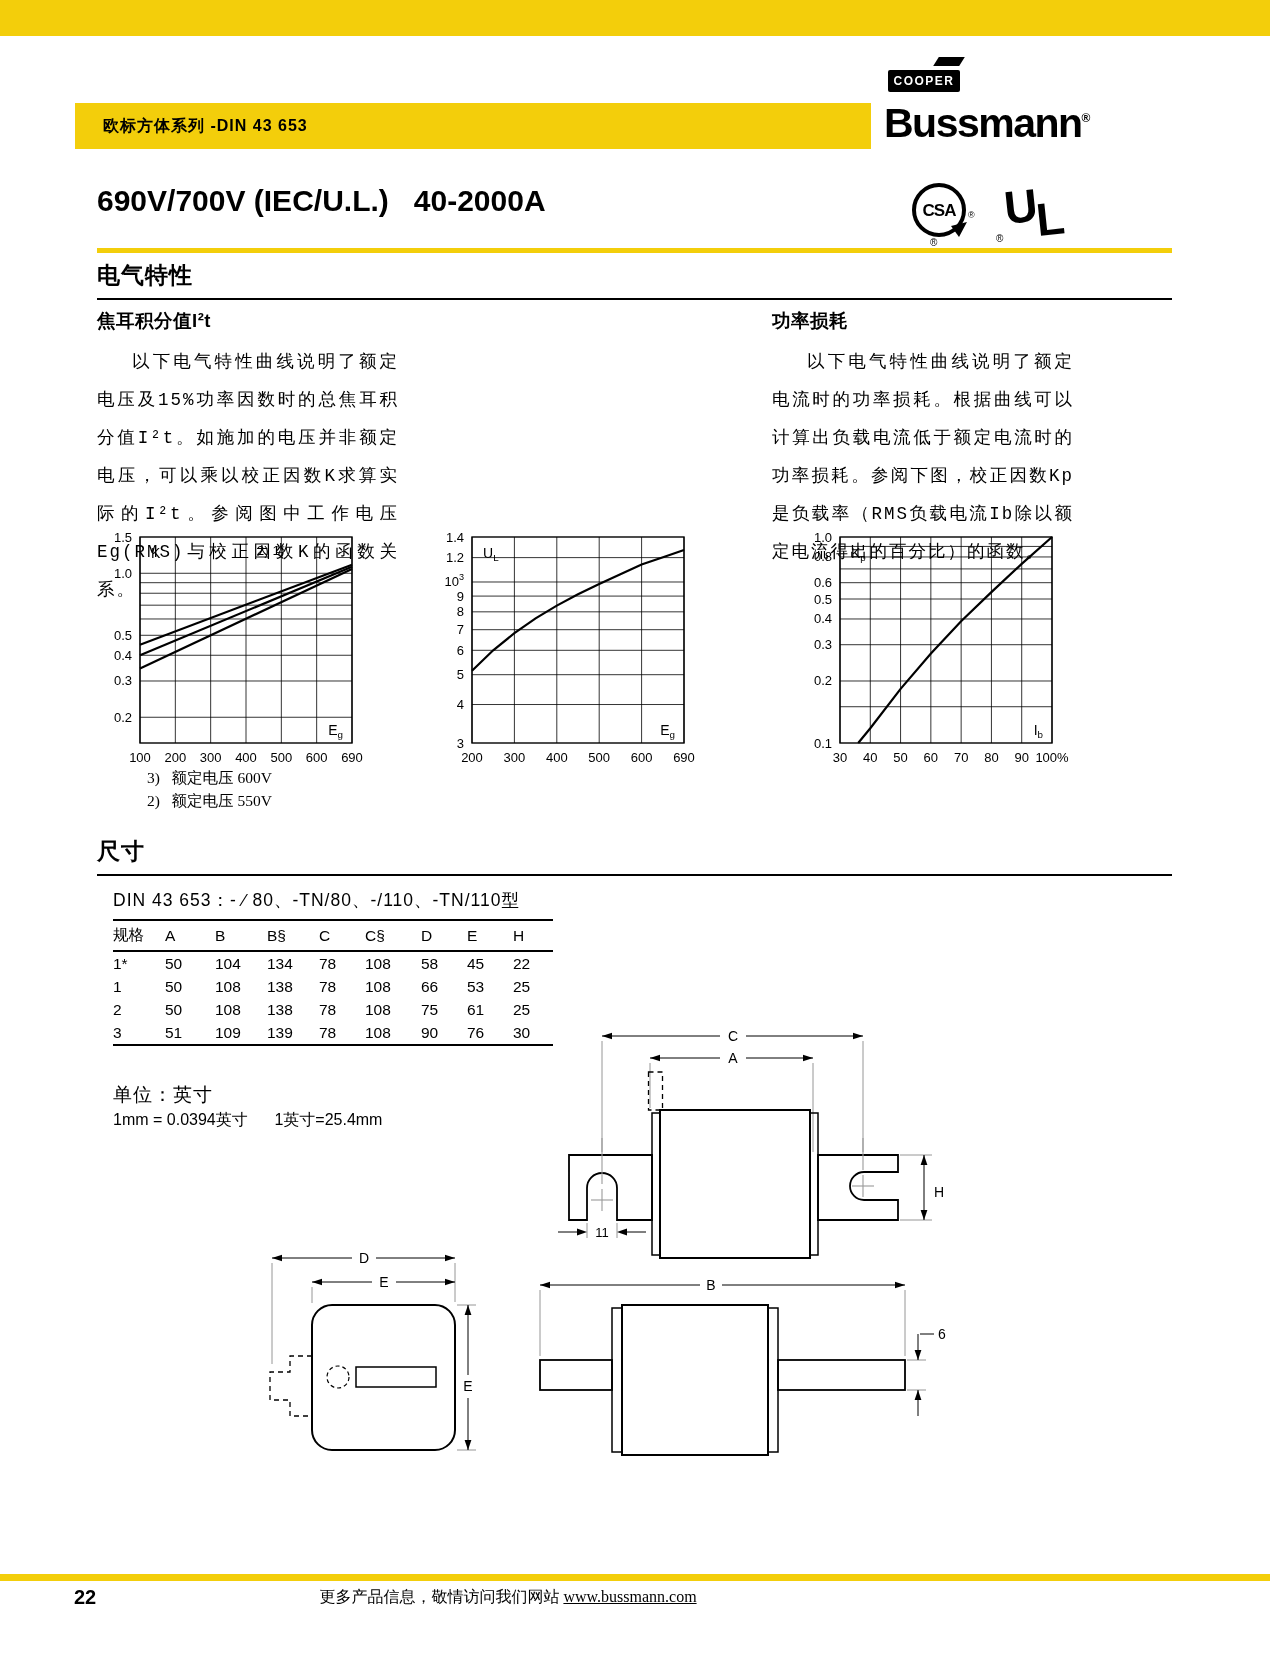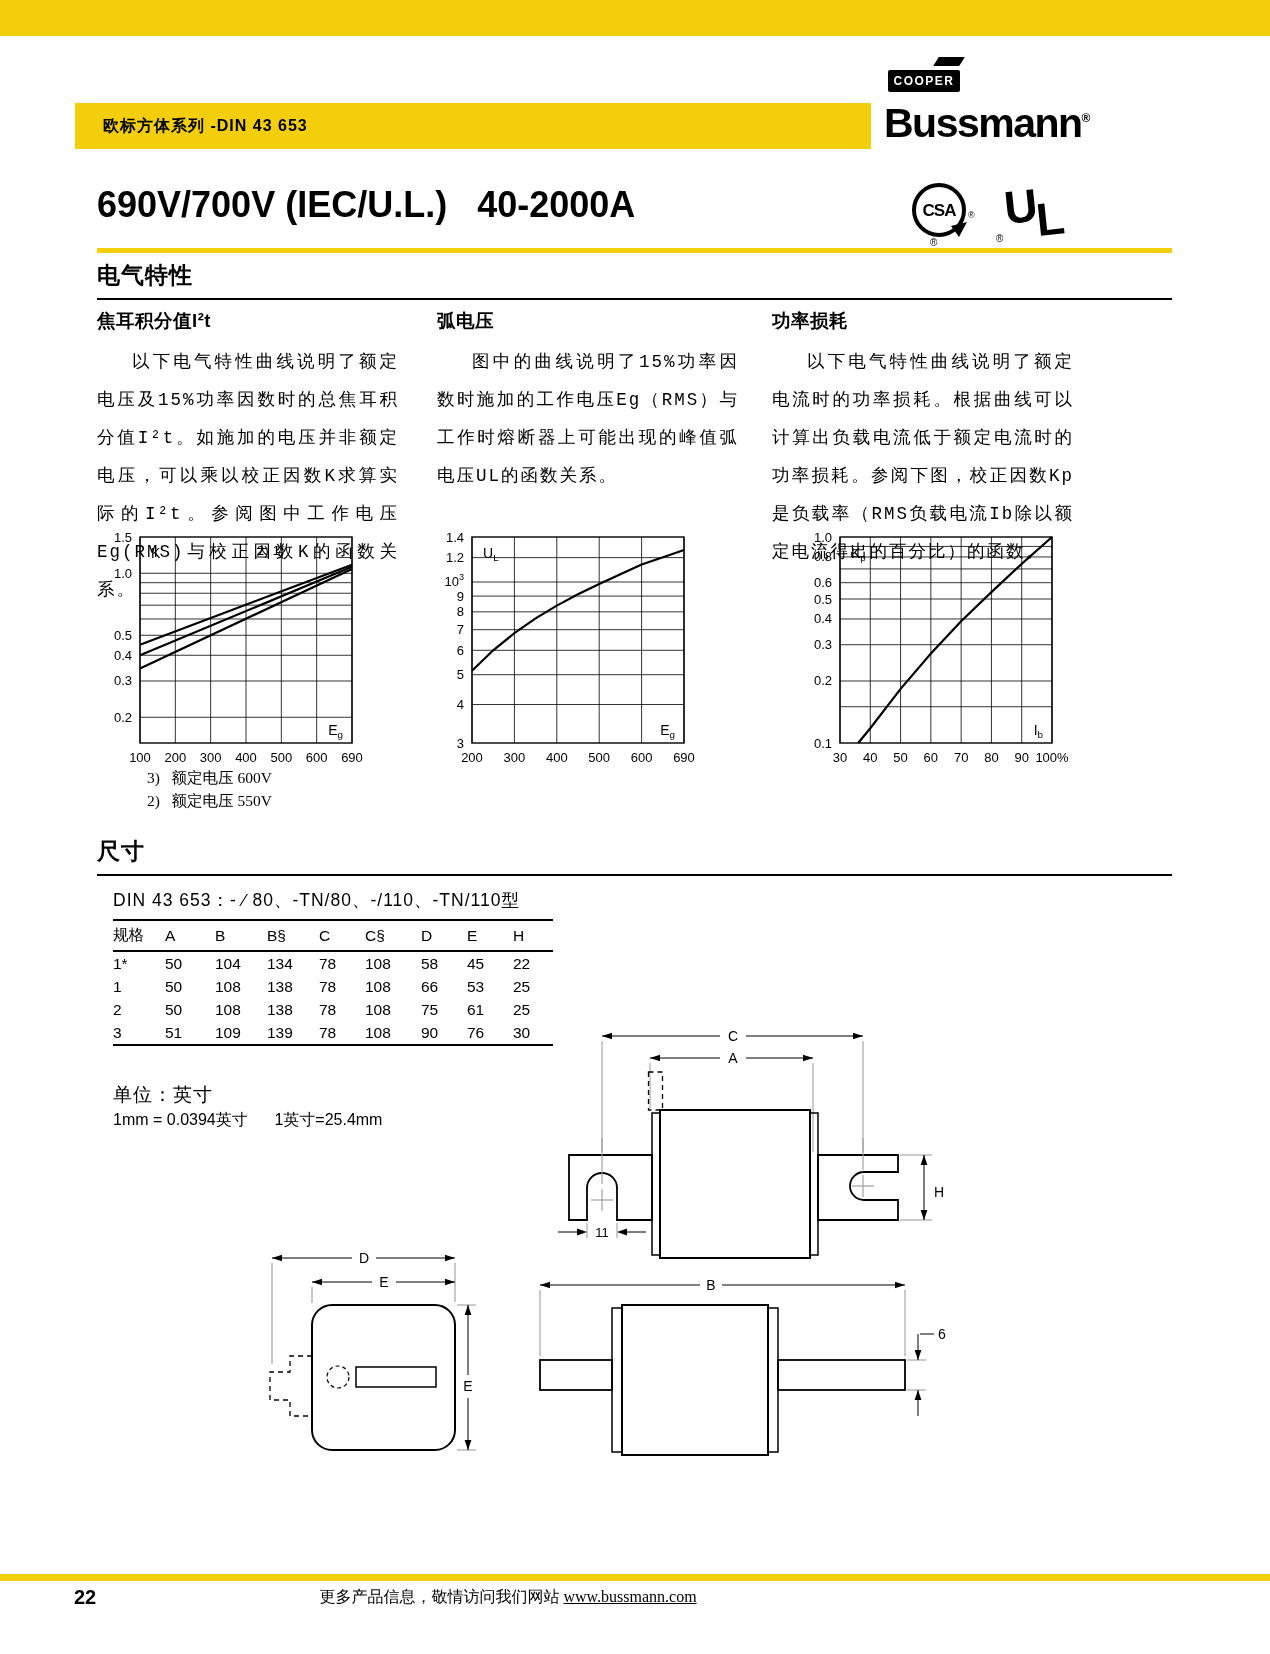--- a/index.html
+++ b/index.html
@@ -7,21 +7,21 @@
   .abs{position:absolute;}
   .yellow{background:var(--yellow,#F3CE0B);}
   
   .top-strip{left:0;top:0;width:1270px;height:36px;}
   .series-band{left:75px;top:103px;width:796px;height:46px;}
   .series-band span{display:inline-block;margin-left:28px;font-size:16px;font-weight:bold;line-height:46px;letter-spacing:1px;}
   .cooper{left:888px;top:70px;width:72px;height:22px;background:#000;border-radius:2px;color:#fff;font-size:12px;font-weight:bold;text-align:center;line-height:22px;letter-spacing:1.5px;}
   .cooper-flag{left:936px;top:57px;width:26px;height:9px;background:#000;transform:skewX(-32deg);}
   .bussmann{left:884px;top:100px;font-size:41px;font-weight:bold;letter-spacing:-1.5px;}
   .bussmann sup{font-size:12px;vertical-align:super;}
-  .product-title{left:97px;top:184px;font-size:36px;font-weight:bold;white-space:pre;}
+  .product-title{left:97px;top:184px;font-size:30px;font-weight:bold;white-space:pre;}
   .title-rule{left:97px;top:248px;width:1075px;height:5px;}
   
   .sec-title{font-size:23px;font-weight:bold;letter-spacing:1px;}
   .rule{height:2px;background:#000;}
   .col{position:absolute;width:302px;}
   .col h3{margin:0 0 10px 0;font-size:18.5px;font-weight:bold;letter-spacing:.5px;}
   .col p{margin:0;font-size:17.5px;line-height:38px;letter-spacing:2px;text-indent:2em;text-align:justify;font-family:Liberation Mono, monospace;}
   .chart{position:absolute;width:312px;height:254px;}
   svg text{font-family:"Liberation Sans",sans-serif;fill:#000;}
   .fn{font-family:"Liberation Serif",serif;font-size:15.5px;line-height:23px;white-space:pre;}
@@ -73,24 +73,20 @@
   </svg>
 
   <div class="abs yellow title-rule"></div>
 
   <div class="abs sec-title" style="left:97px;top:260px">电气特性</div>
   <div class="abs rule" style="left:97px;top:298px;width:1075px"></div>
 
   <div class="col" style="left:97px;top:308px">
     <h3>焦耳积分值I²t</h3>
     <p>以下电气特性曲线说明了额定电压及15%功率因数时的总焦耳积分值I²t。如施加的电压并非额定电压，可以乘以校正因数K求算实际的I²t。参阅图中工作电压Eg(RMS)与校正因数K的函数关系。</p>
-  </div>
-  <div class="col" style="left:437px;top:308px">
-    <h3>弧电压</h3>
-    <p>图中的曲线说明了15%功率因数时施加的工作电压Eg（RMS）与工作时熔断器上可能出现的峰值弧电压UL的函数关系。</p>
   </div>
   <div class="col" style="left:772px;top:308px">
     <h3>功率损耗</h3>
     <p>以下电气特性曲线说明了额定电流时的功率损耗。根据曲线可以计算出负载电流低于额定电流时的功率损耗。参阅下图，校正因数Kp是负载率（RMS负载电流Ib除以额定电流得出的百分比）的函数。</p>
   </div>
 
   <div class="chart" style="left:90px;top:528px"><svg viewBox="0 0 312 254" width="312" height="254">
         <line x1="50" y1="9" x2="50" y2="215" stroke="#000" stroke-width="0.8"></line>
         <text x="50" y="234" text-anchor="middle" font-size="13">100</text>
         <line x1="85.33333333333333" y1="9" x2="85.33333333333333" y2="215" stroke="#000" stroke-width="0.8"></line>

